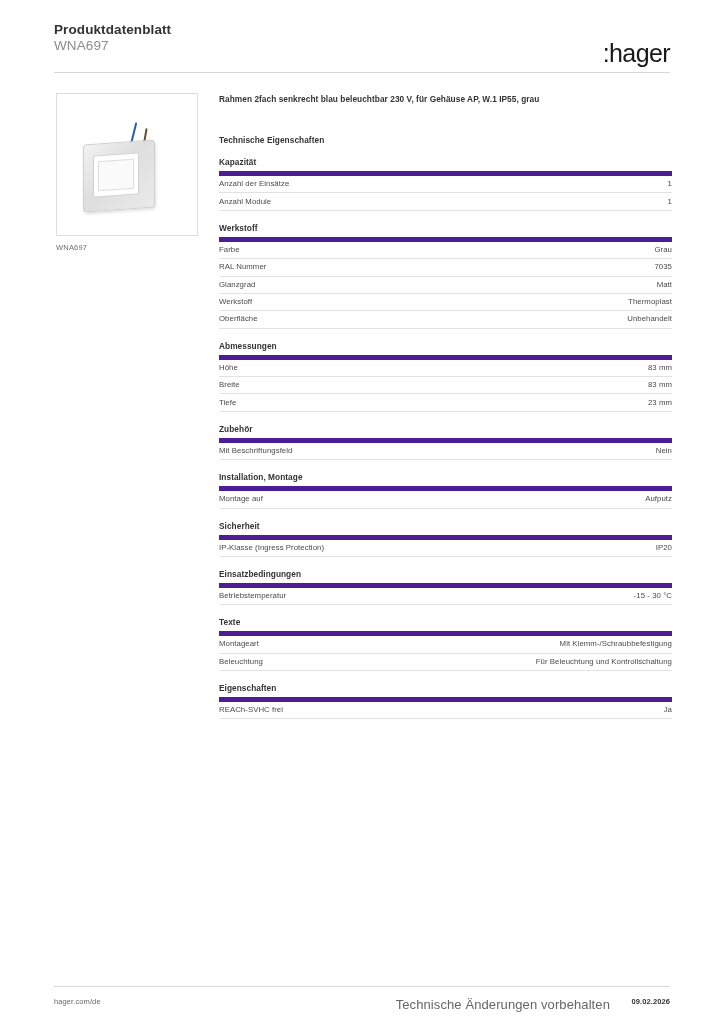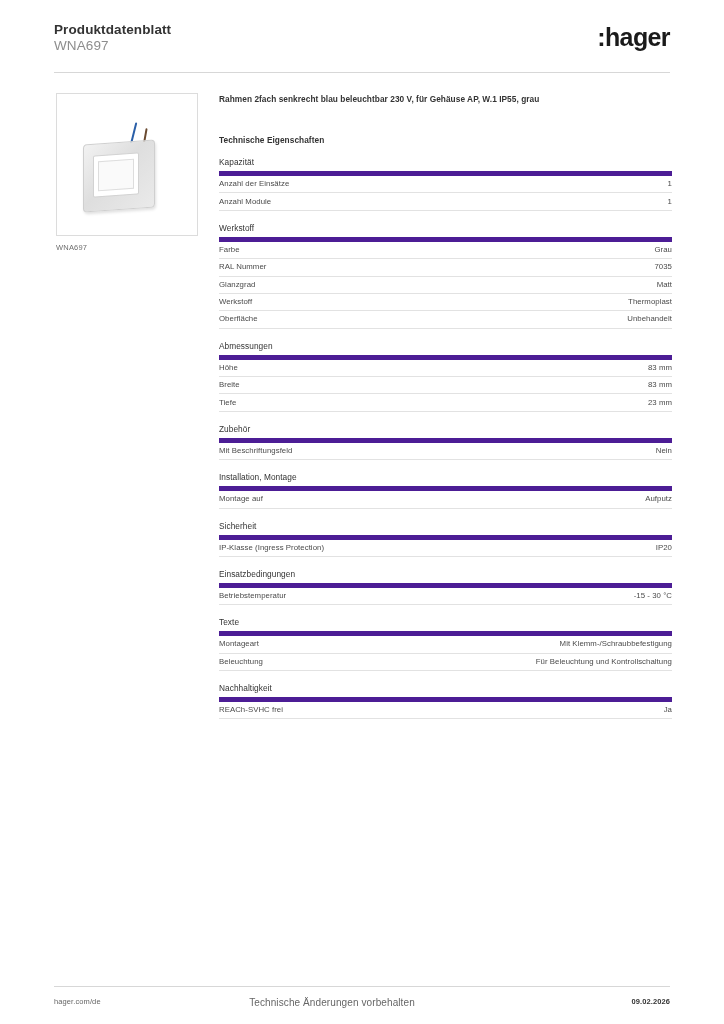--- a/index.html
+++ b/index.html
@@ -40,25 +40,25 @@
   }
   .doc-subtitle {
     font-size: 13.5px;
     font-weight: normal;
     color: #8d8d8d;
     line-height: 16px;
     letter-spacing: 0.1px;
   }
   .brand {
     font-size: 25px;
-    font-weight: bold;
+    font-weight: normal;
     color: #1a1a1a;
     letter-spacing: -0.6px;
     line-height: 26px;
-    margin-top: 2px;
+    margin-top: 18px;
   }
   .brand .colon {
     color: #1a1a1a;
   }
   .header-rule {
     position: absolute;
     left: 54px;
     top: 72px;
     width: 616px;
     height: 1px;
@@ -185,21 +185,21 @@
   }
   .tech-head {
     margin-top: 30px;
     margin-bottom: 12px;
   }
   .group {
     margin-bottom: 12px;
   }
   .group-title {
     font-size: 8.3px;
-    font-weight: normal;
+    font-weight: bold;
     color: #333333;
     padding-bottom: 4px;
     letter-spacing: 0.05px;
   }
   .spec-table {
     width: 100%;
     border-collapse: collapse;
     border-top: 5px solid #4c1d95;
   }
   .spec-table tr {
@@ -234,22 +234,22 @@
     justify-content: space-between;
     align-items: baseline;
     font-size: 7.5px;
     color: #666666;
     letter-spacing: 0.1px;
   }
   .footer-center {
     position: absolute;
     left: 0;
     width: 556px;
-    text-align: center;
-    font-size: 10px;
+    text-align: right;
+    font-size: 13px;
     color: #666666;
   }
   .footer-left, .footer-right {
     position: relative;
     z-index: 2;
   }
   .footer-right {
     font-weight: bold;
     color: #333333;
   }
@@ -399,21 +399,21 @@
                 <td class="value">Mit Klemm-/Schraubbefestigung</td>
               </tr>
               <tr>
                 <td class="label">Beleuchtung</td>
                 <td class="value">Für Beleuchtung und Kontrollschaltung</td>
               </tr>
             </tbody>
           </table>
         </div>
         <div class="group">
-          <div class="group-title">Nachhaltigkeit</div>
+          <div class="group-title">Eigenschaften</div>
           <table class="spec-table">
             <tbody>
               <tr>
                 <td class="label">REACh-SVHC frei</td>
                 <td class="value">Ja</td>
               </tr>
             </tbody>
           </table>
         </div>
       </div>

